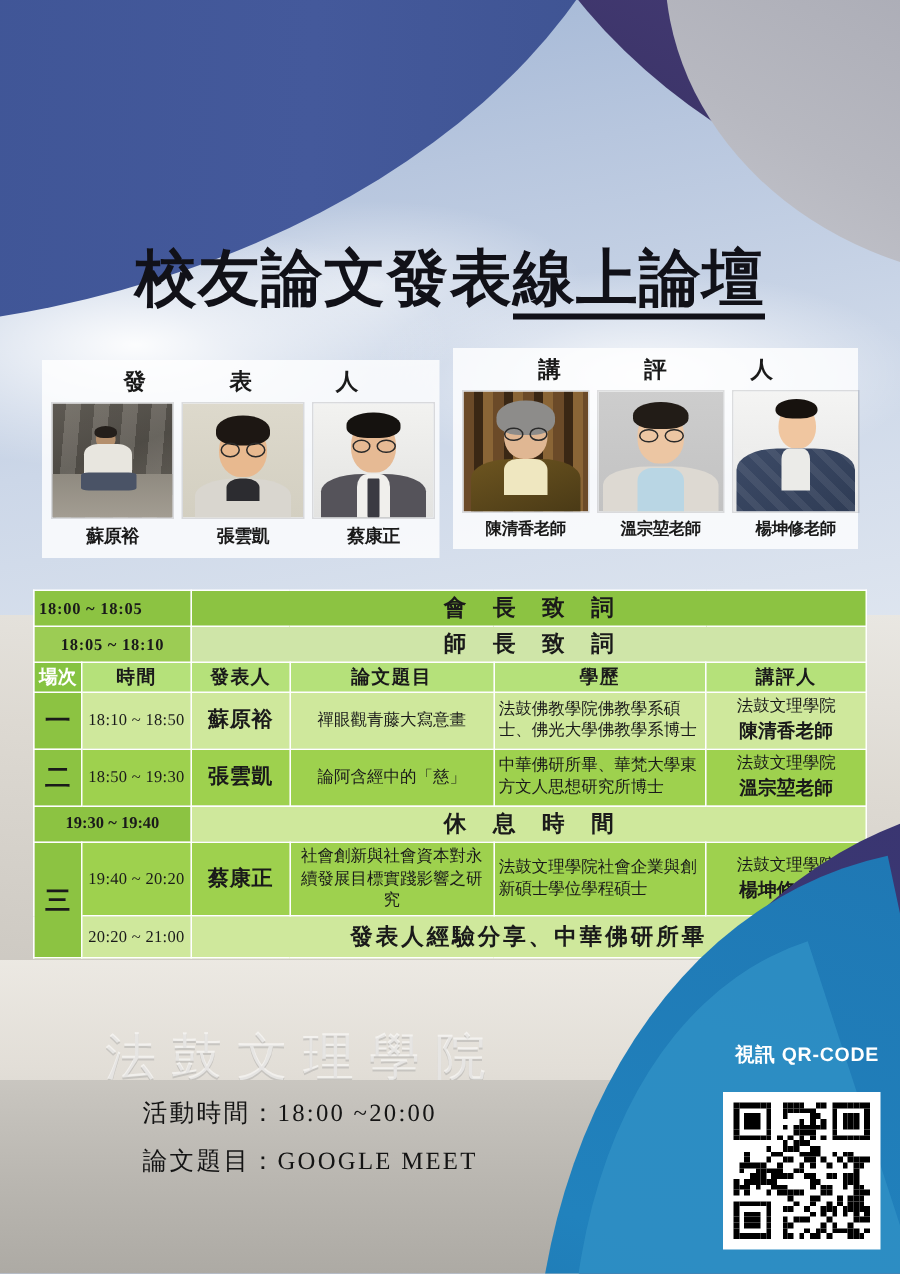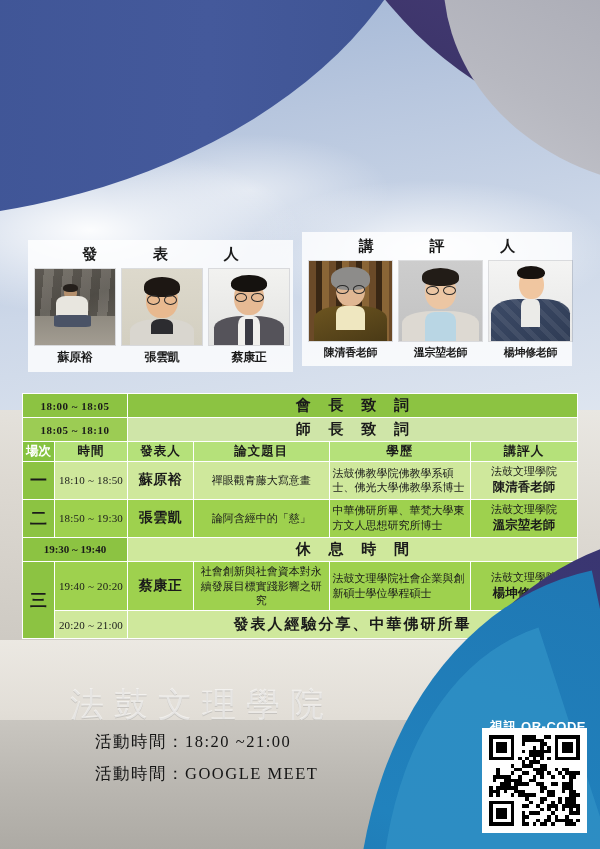--- a/index.html
+++ b/index.html
@@ -205,21 +205,20 @@
     background:#cfe5a8;
     text-align:center;
     font-weight:bold;
     font-size:15px;
     letter-spacing:7px;
     text-indent:7px;
     height:23px;
   }
   .c-time-hdr {
     background:#8cc342;
-    text-align:center;
     font-weight:bold;
     font-size:11px;
     color:#fff;
     width:105px;
     height:23px;
     letter-spacing:.5px;
   }
   .c-time-hdr2 {
     background:#9ccc54;
     text-align:center;
@@ -299,21 +298,21 @@
   }
   .footer-line {
     font-size:16.5px;
     line-height:1.95;
     letter-spacing:1.5px;
     white-space:nowrap;
   }
 
   
   .qr-label {
-    position:absolute; right:14px; top:718px;
+    position:absolute; right:14px; top:694px;
     font-family:"Liberation Sans", sans-serif;
     font-weight:bold;
     font-size:13px;
     color:#ffffff;
     letter-spacing:.5px;
     white-space:nowrap;
   }
   .qr-box {
     position:absolute; right:13px; top:728px;
     width:105px; height:105px;
@@ -339,20 +338,23 @@
   <div class="bg-watermark">法鼓文理學院</div>
   <div class="bg-road"></div>
   <div class="bg-plant"></div>
 
   <div class="corner-tl-teal"></div>
   <div class="corner-tl"></div>
   <div class="corner-tr-blue"></div>
   <div class="corner-tr"></div>
   <div class="corner-tr-grey"></div>
 
+  <div class="title-sub">
+    <span>校友論文發表</span><span class="underline-part">線上論壇</span>
+  </div>
 
   <div class="people-panel" id="panel-presenters">
     <div class="panel-heading">發 表 人</div>
     <div class="people-row">
 
       <div class="person">
         <div class="person-photo">
           <div class="ph-bg" style="background:linear-gradient(160deg,#6f6a62 0%,#5d5952 45%,#7b766d 100%);"></div>
           <div class="ph-bg" style="background:repeating-linear-gradient(95deg,rgba(0,0,0,.16) 0 9px,rgba(255,255,255,.07) 9px 19px);"></div>
           <div class="ph-bg" style="top:62%;background:linear-gradient(180deg,#8f8a80 0%,#a39d92 100%);"></div>
@@ -505,22 +507,22 @@
       <td class="c-final" colspan="4">發表人經驗分享、中華佛研所畢</td>
     </tr>
   </tbody>
     </table>
 
   <div class="corner-br-navy"></div>
   <div class="corner-br-blue"></div>
   <div class="corner-br-lite"></div>
 
   <div class="footer-info">
-    <div class="footer-line">活動時間：18:20  ~21:00</div>
-    <div class="footer-line">活動時間：GOOGLE  MEET</div>
+    <div class="footer-line">活動時間：18:00  ~20:00</div>
+    <div class="footer-line">論文題目：GOOGLE  MEET</div>
   </div>
 
   <div class="qr-label">視訊 QR-CODE</div>
   <div class="qr-box">
     <div class="qr-grid" id="qrgrid">
         <i></i>
         <i></i>
         <i></i>
         <i></i>
         <i></i>

